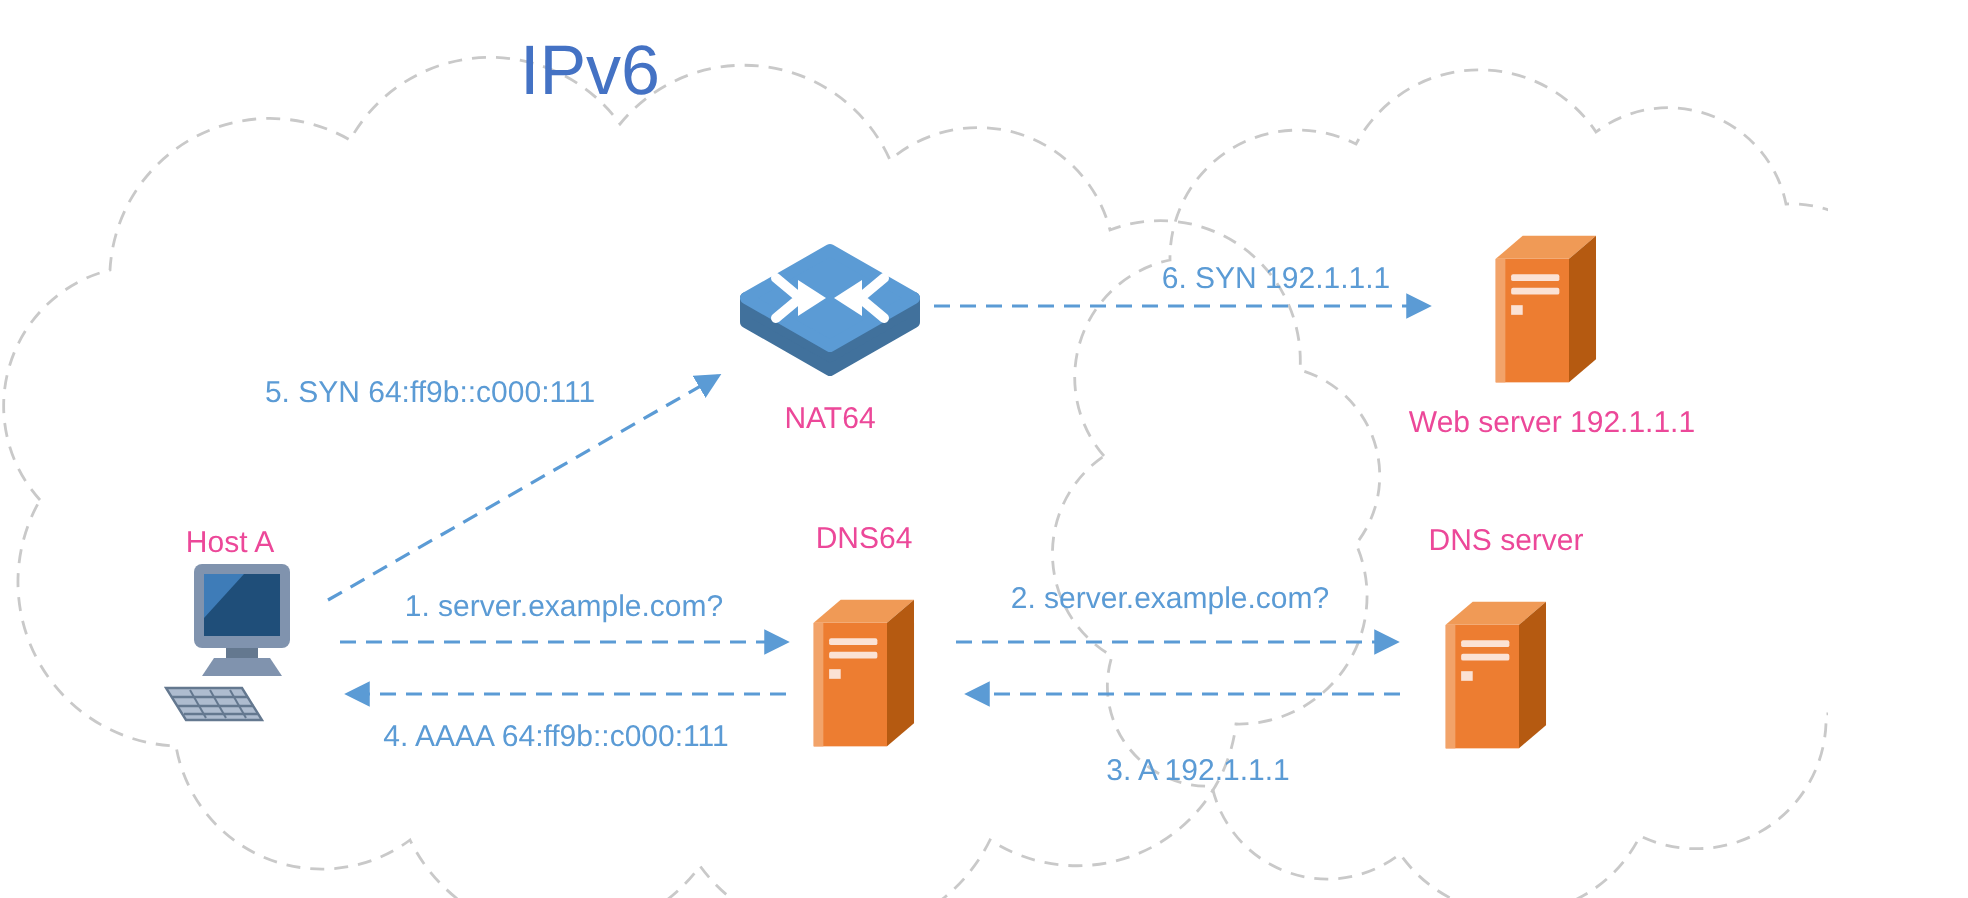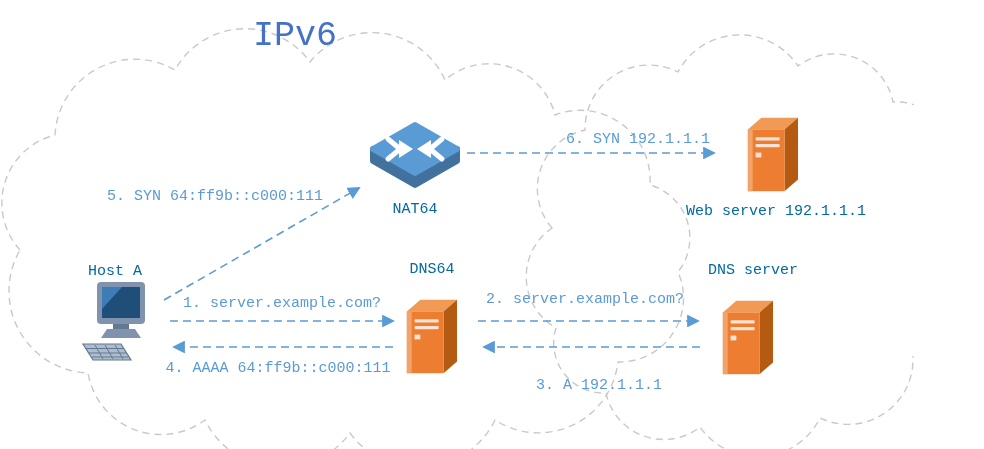--- a/index.html
+++ b/index.html
@@ -1,20 +1,20 @@
 <!DOCTYPE html>
 <html><head>
 <meta charset="utf-8">
 <style>
   * { margin: 0; padding: 0; box-sizing: border-box; }
   html, body { background: #ffffff; font-family: "Liberation Sans", sans-serif; }
-  .stage { position: relative; width: 914px; height: 449px; background: #ffffff; overflow: hidden; font-family: Liberation Mono, monospace; }
+  .stage { position: relative; width: 914px; height: 449px; background: #ffffff; overflow: hidden; }
   .layer { position: absolute; left: 0; top: 0; }
   .title { position: absolute; transform: translateX(-50%); font-size: 35px; color: #4472C4; white-space: nowrap; }
-  .node-label { position: absolute; transform: translateX(-50%); font-size: 15px; color: #0369a1; white-space: nowrap; }
+  .node-label { position: absolute; transform: translateX(-50%); font-size: 15px; color: #ec4899; white-space: nowrap; }
   .msg { position: absolute; transform: translateX(-50%); font-size: 15px; color: #5B9BD5; white-space: nowrap; }
 </style>
 </head>
 <body>
 
 <div class="stage">
 
   <svg class="layer" width="984" height="449" viewBox="0 0 984 449">
     <defs>
       <marker id="arrow" viewBox="0 0 10 10" refX="8.5" refY="5" markerWidth="8" markerHeight="8" orient="auto">

